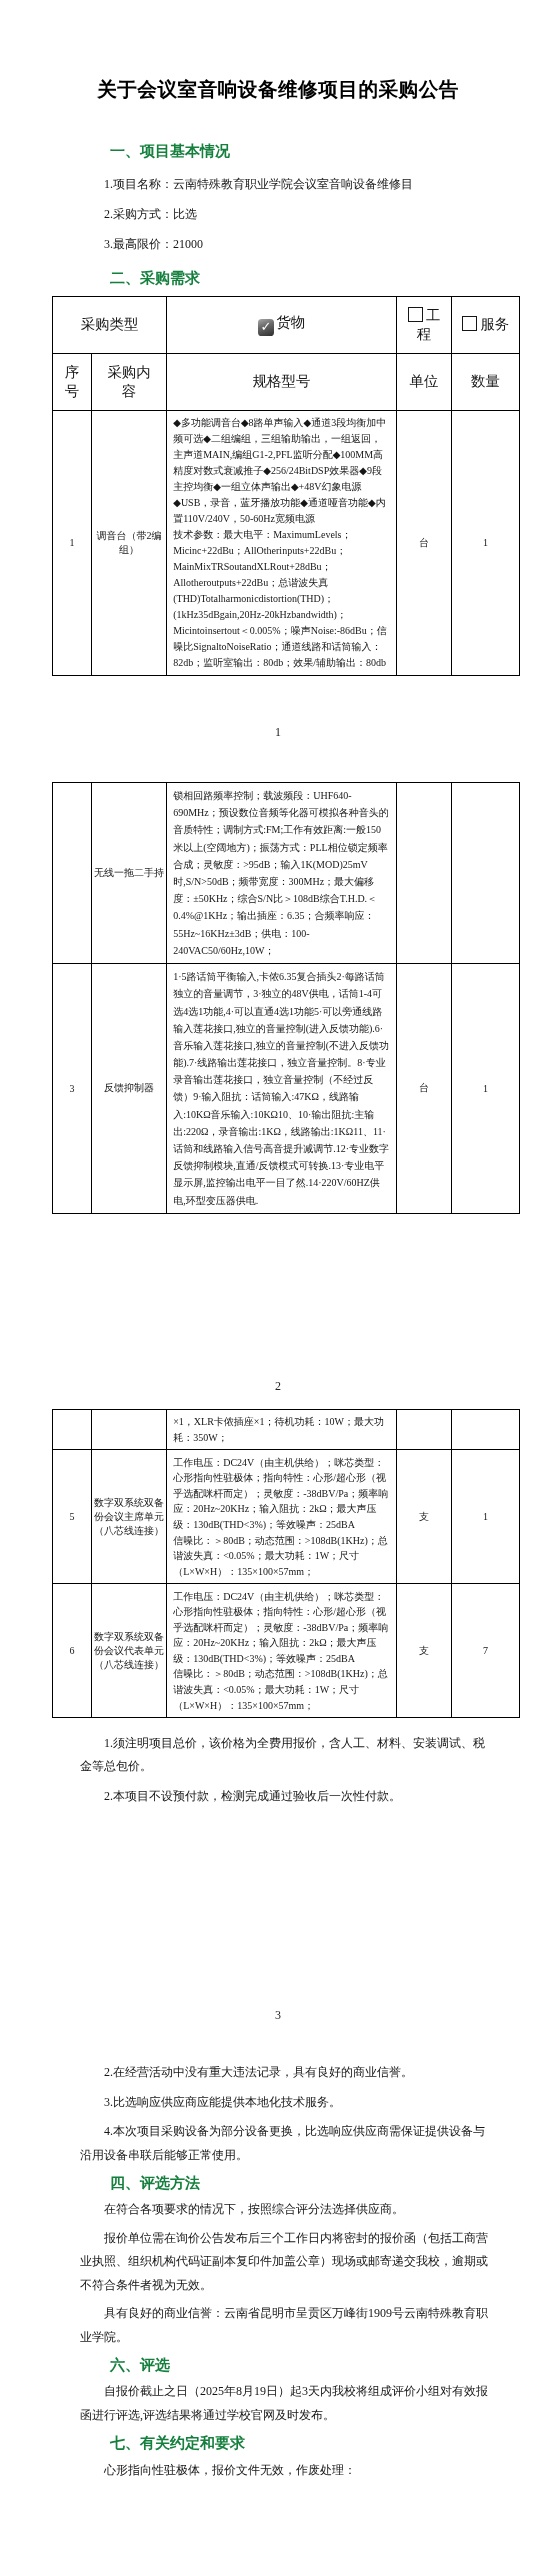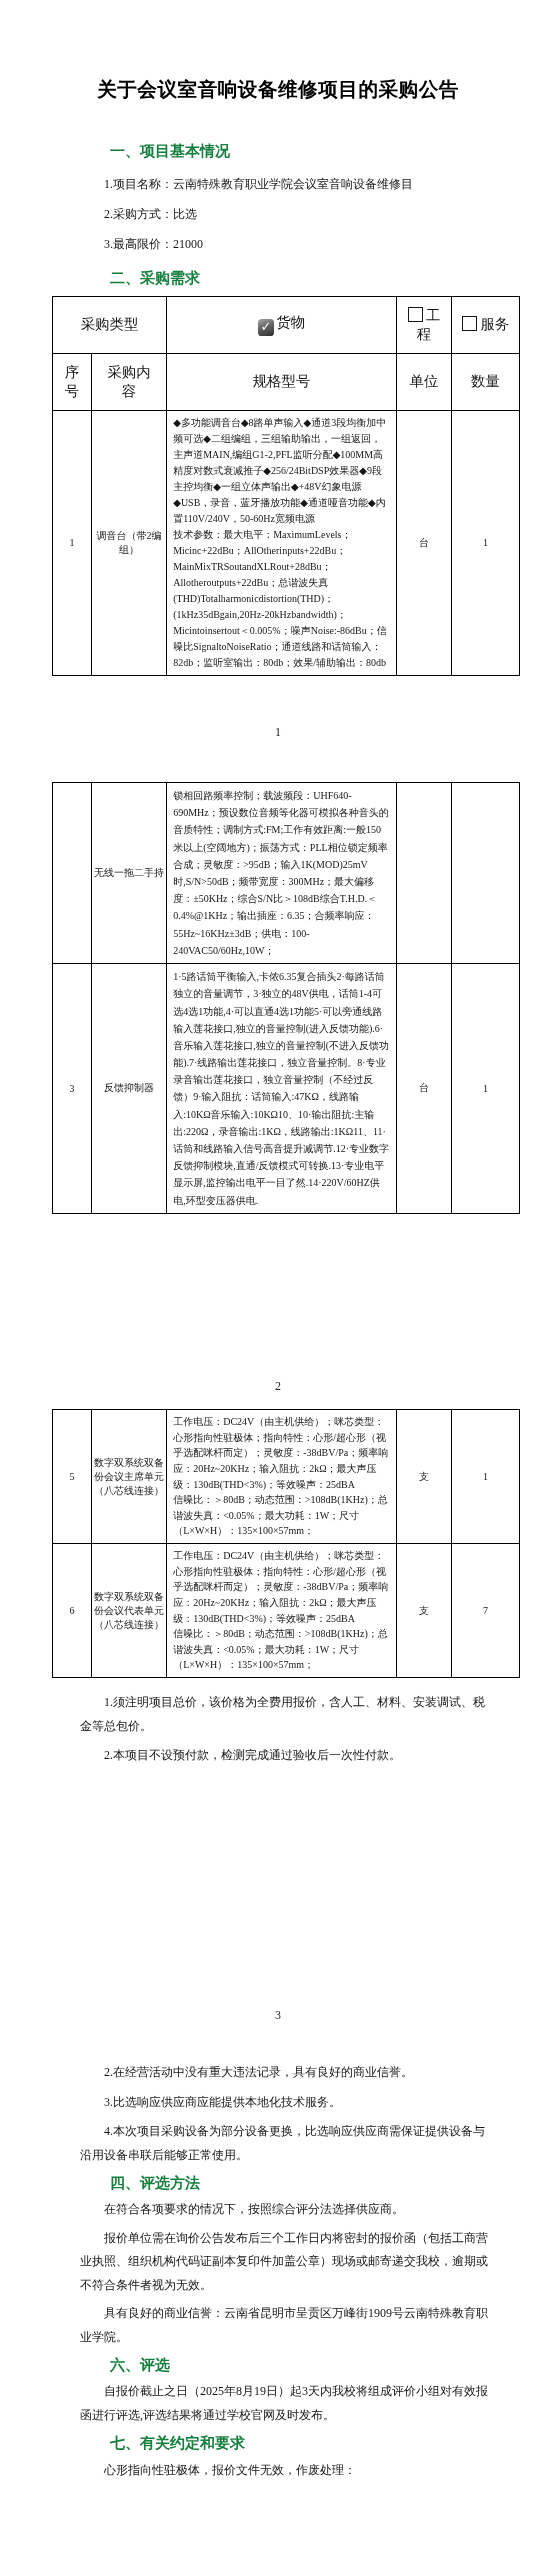--- a/index.html
+++ b/index.html
@@ -112,20 +112,27 @@
   <section class="page p3">
     <table class="ptable t3" style="margin-top:3.1px">
       <colgroup>
           <col style="width:39px">
           <col style="width:75px">
           <col style="width:230px">
           <col style="width:55px">
           <col style="width:68px">
         </colgroup>
       <tbody>
+          <tr>
+        <td class="c"></td>
+        <td class="c"></td>
+        <td class="spec">×1，XLR卡侬插座×1；待机功耗：10W；最大功耗：350W；</td>
+        <td class="c"></td>
+        <td class="c"></td>
+      </tr>
       <tr>
         <td class="c">5</td>
         <td class="c">数字双系统双备份会议主席单元（八芯线连接）</td>
         <td class="spec">工作电压：DC24V（由主机供给）；咪芯类型：心形指向性驻极体；指向特性：心形/超心形（视乎选配咪杆而定）；灵敏度：-38dBV/Pa；频率响应：20Hz~20KHz；输入阻抗：2kΩ；最大声压级：130dB(THD&lt;3%)；等效噪声：25dBA
 信噪比：＞80dB；动态范围：&gt;108dB(1KHz)；总谐波失真：&lt;0.05%；最大功耗：1W；尺寸（L×W×H）：135×100×57mm；</td>
         <td class="c">支</td>
         <td class="c">1</td>
       </tr>
       <tr>
         <td class="c">6</td>

